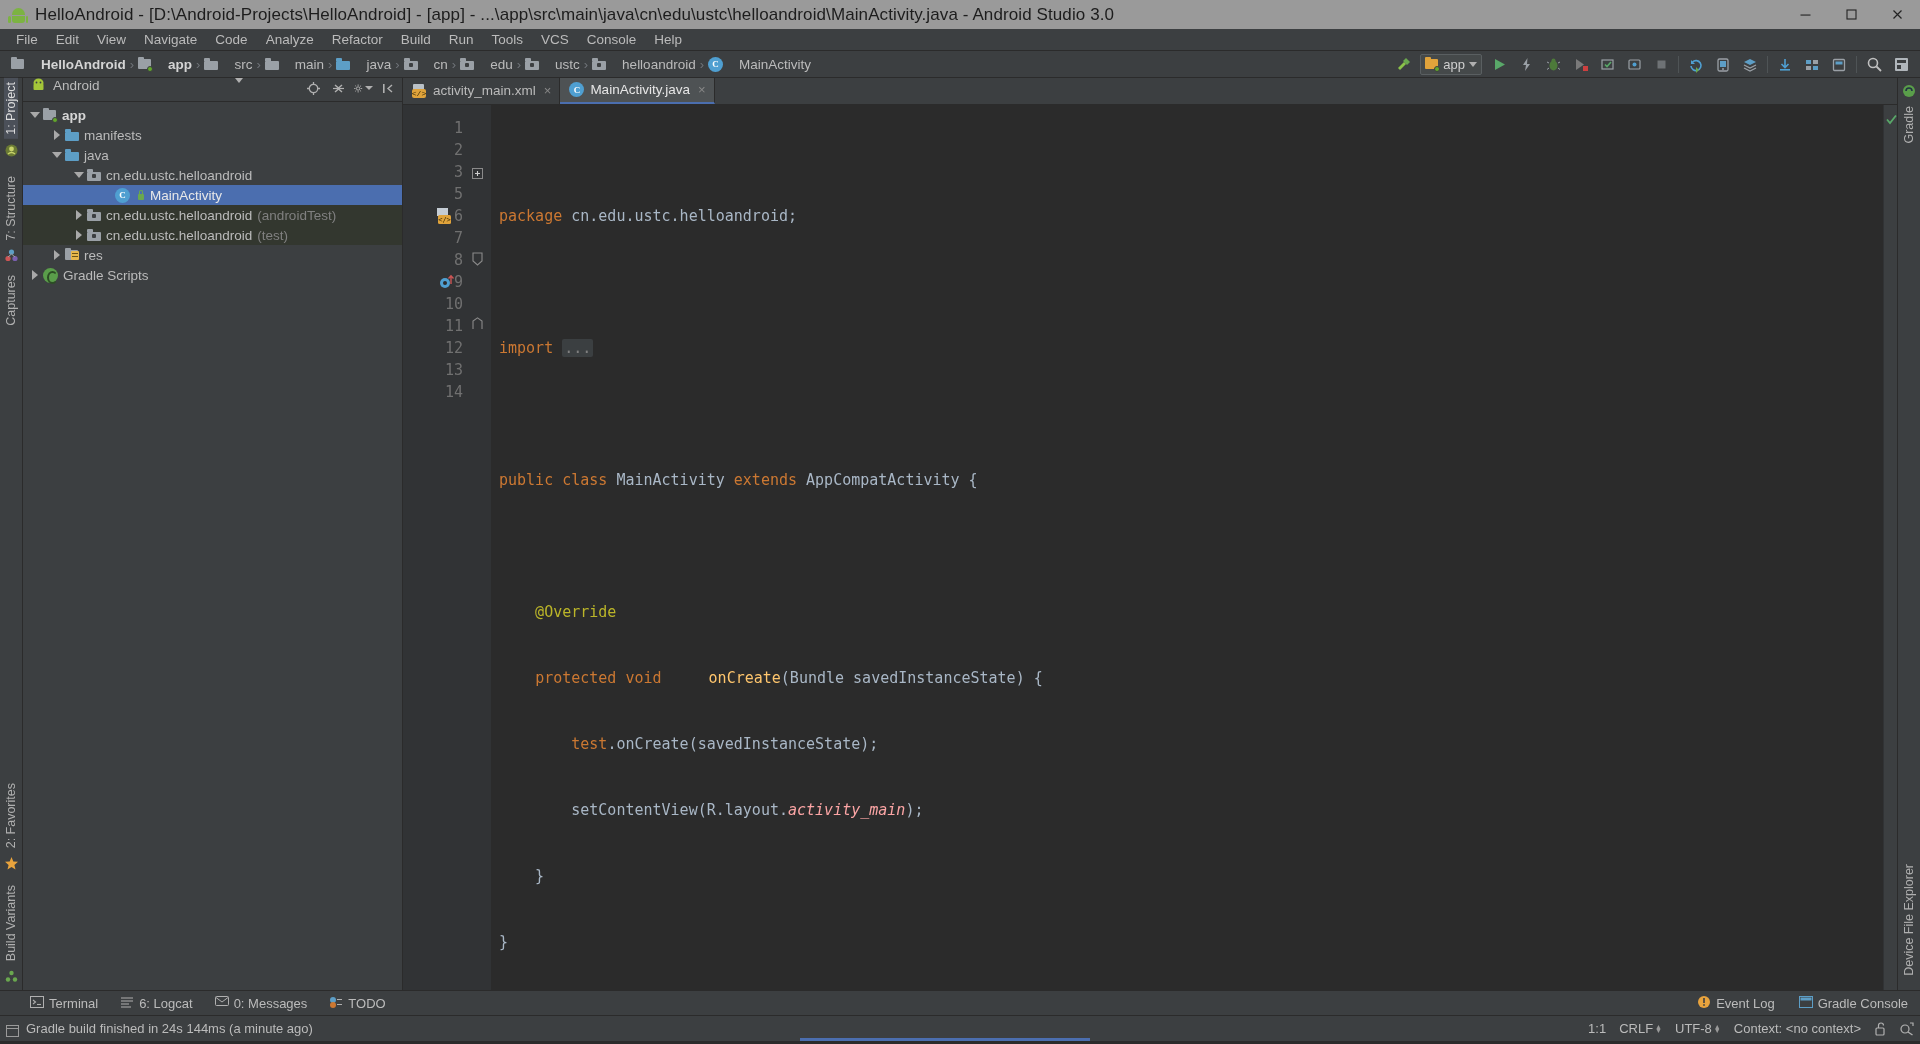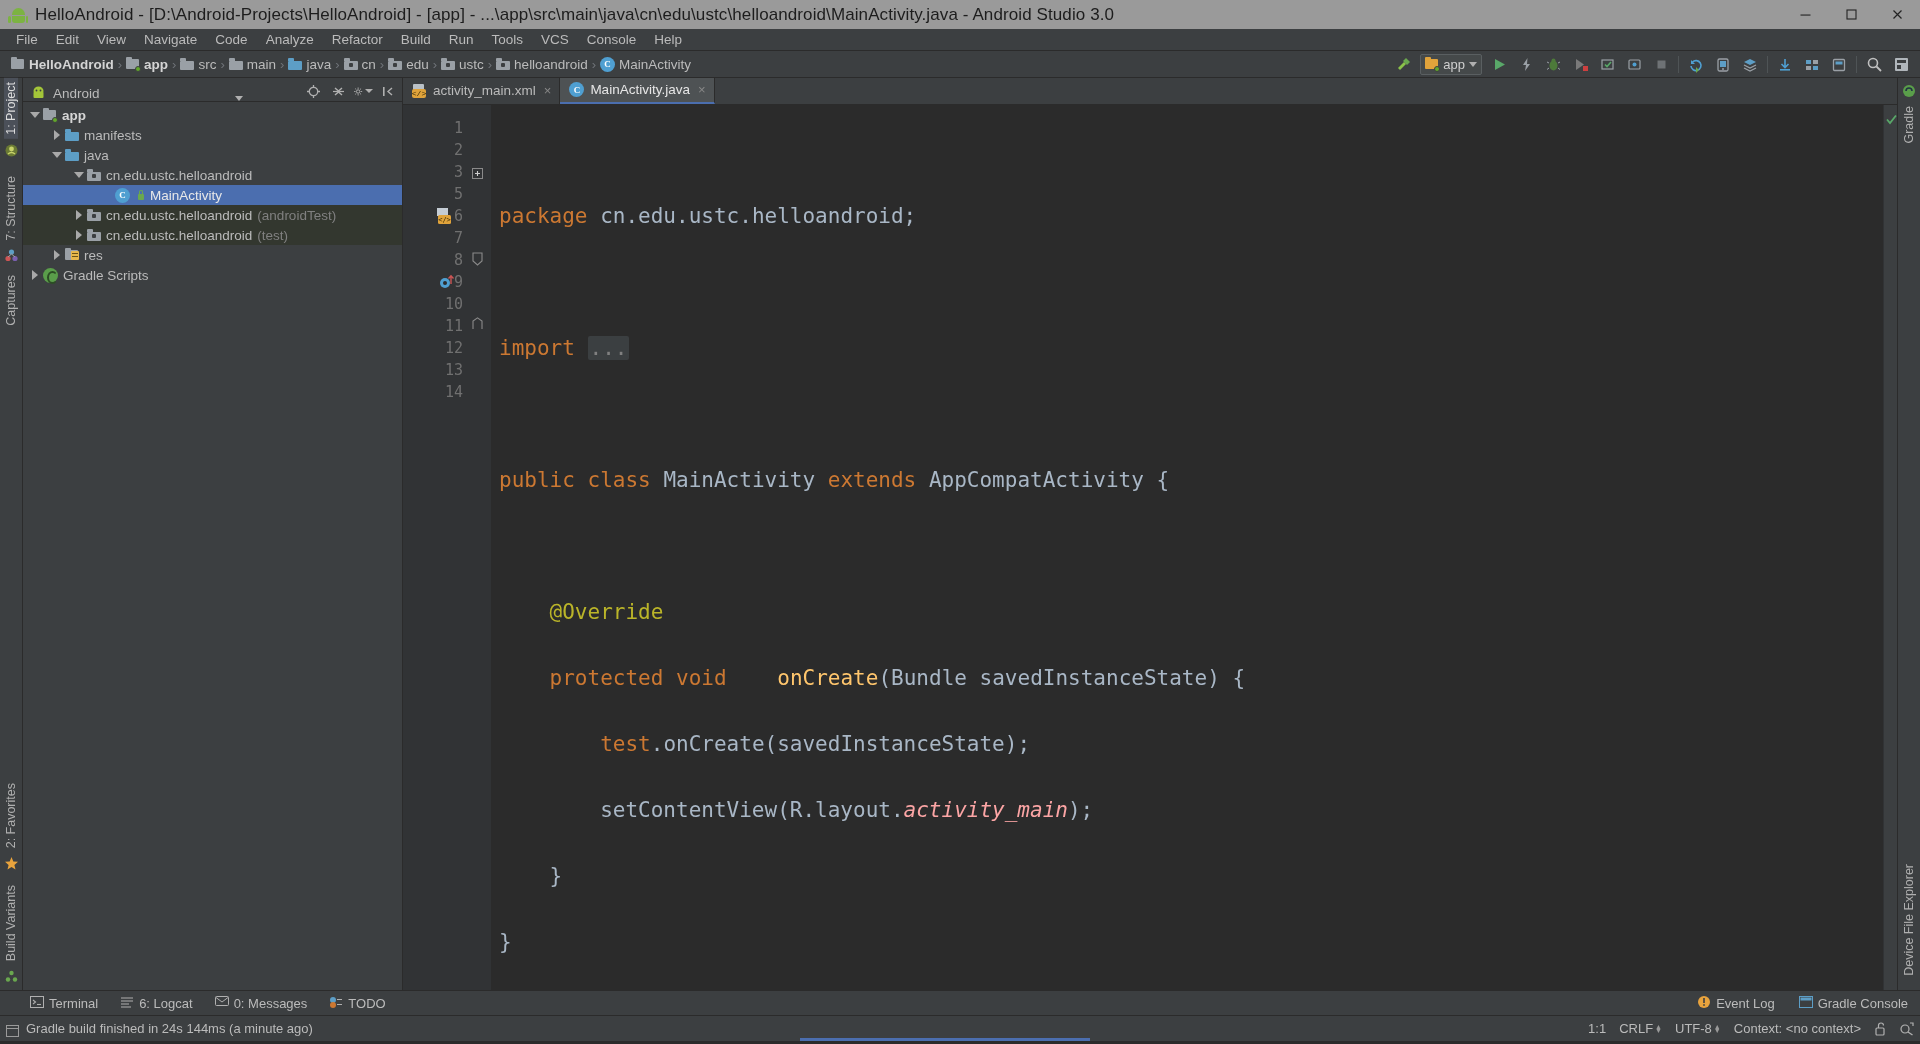--- a/index.html
+++ b/index.html
@@ -45,21 +45,21 @@
   }
   .menuitem{
     font-size:13.5px; color:#bbbbbb; padding:1px 9px; cursor:default; white-space:nowrap;
   }
 
   
   .navbar{
     height:27px; flex:0 0 27px; background:#3c3f41; display:flex; align-items:center;
     padding-left:8px; border-bottom:1px solid #2b2b2b; position:relative;
   }
-  .crumb{ display:flex; align-items:center; height:21px; padding:0 3px; cursor:default; }
+  .crumb{ display:flex; align-items:center; height:21px; padding:0 3px; cursor:default;gap:12px; }
   .crumb .cl{ font-size:13.5px; color:#bbbbbb; margin-left:4px; white-space:nowrap; }
   .crumb.bold .cl{ font-weight:bold; color:#d4d4d4; }
   .sep{ color:#6f7378; font-size:13px; margin:0 1px; }
   .folder{ width:14px;height:12px;position:relative;flex:0 0 14px; }
   .folder .tab{position:absolute;left:0;top:0;width:6px;height:3px;border-radius:1px 1px 0 0;}
   .folder .bx{position:absolute;left:0;top:2.5px;width:14px;height:9.5px;border-radius:1px;}
   .f-blue .tab,.f-blue .bx{ background:#5d9ec6; }
   .f-gray .tab,.f-gray .bx{ background:#9aa0a6; }
   .f-pkg .bx{ background:#9aa0a6; } .f-pkg .tab{ background:#9aa0a6; }
   .f-pkg .dot{position:absolute;left:5px;top:5px;width:4px;height:4px;background:#3c3f41;border-radius:1px;}
@@ -97,21 +97,21 @@
   }
   .vlabel.sel{ background:#4b5059; color:#ddd; }
   .stripicon{ margin:4px 0; display:flex; align-items:center; justify-content:center; }
 
   
   .project{
     width:380px; flex:0 0 380px; background:#3c3f41; display:flex; flex-direction:column;
     border-right:1px solid #2b2b2b;
   }
   .projhead{
-    height:24px;flex:0 0 24px;display:flex;align-items:flex-end;padding:0 4px;gap:5px;
+    height:24px;flex:0 0 24px;display:flex;align-items:flex-start;padding:0 4px;gap:5px;
     border-bottom:1px solid #2b2b2b;
   }
   .projhead .ptitle{ font-size:13.5px;color:#bbbbbb;cursor:default; }
   .projhead .pcaret{ margin-left:4px; }
   .projhead .spacer{ flex:1 1 auto; }
   .pbtn{ width:20px;height:20px;display:flex;align-items:center;justify-content:center;cursor:default;border-radius:2px;}
 
   .tree{ flex:1 1 auto; overflow:hidden; padding-top:3px; font-size:13.5px; }
   .trow{ height:20px; display:flex; align-items:center; cursor:default; white-space:nowrap; padding-right:4px;}
   .trow.sel{ background:#4b6eaf; }
@@ -160,21 +160,21 @@
   .gline{
     height:22px;display:flex;align-items:center;justify-content:flex-end;
     color:#707070;padding-right:6px;position:relative;
   }
   .foldcol{
     width:22px;flex:0 0 22px;background:#313335;position:relative;
   }
   .code{
     flex:1 1 auto; position:relative; overflow:hidden;
     font-family:"DejaVu Sans Mono","Liberation Mono",monospace;
-    font-size:21px; line-height:22px; padding-top:0; color:#a9b7c6; white-space:pre;
+    font-size:15px; line-height:22px; padding-top:0; color:#a9b7c6; white-space:pre;
   }
   .cline{ height:22px; padding-left:8px; }
   .kw{ color:#cc7832; }
   .id{ color:#a9b7c6; }
   .mth{ color:#ffc66d;margin-left:38px; }
   .ann{ color:#bbb529; }
   .fld{ color:#fca5a5; font-style:italic; }
   .fldbox{ background:#3b3f41; color:#808080; padding:0 2px; border-radius:2px; }
 
   .rightgutter{

